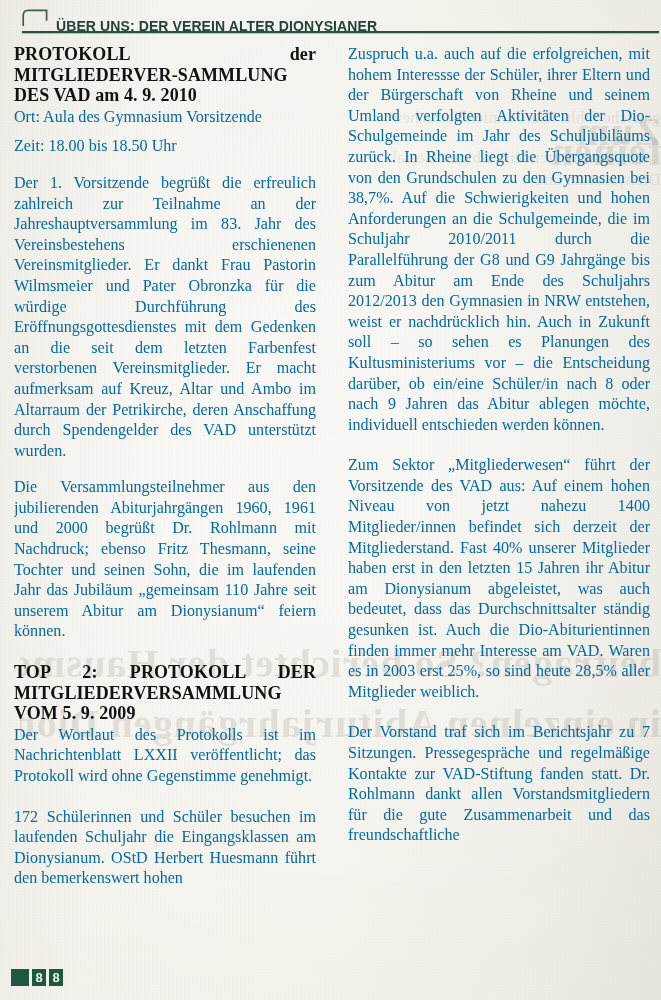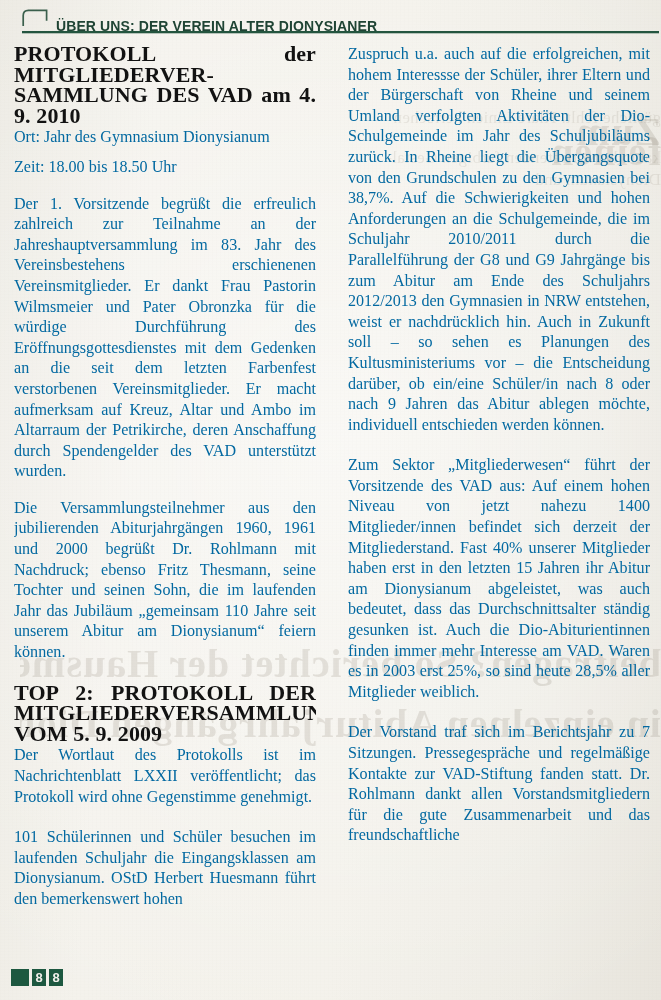--- a/index.html
+++ b/index.html
@@ -111,21 +111,21 @@
     height: 900px;
     overflow: hidden;
   }
   .col-left  { left: 0; }
   .col-right { left: 334px; }
 
   h2.section {
     margin: 0 0 1px 0;
     font-family: "Liberation Serif", "DejaVu Serif", serif;
     font-weight: 700;
-    font-size: 22px;
+    font-size: 18px;
     line-height: 20.6px;
     letter-spacing: .1px;
     color: #121212;
     text-align: justify;
     text-align-last: left;
   }
   h2.section.tight { text-align: left; }
 
   p.body {
     margin: 0;
@@ -193,21 +193,21 @@
   <div class="runhead-title">ÜBER UNS: DER VEREIN ALTER DIONYSIANER</div>
   <div class="runhead-rule"></div>
 </header>
 
 <main class="columns">
 
   <section class="col col-left">
 
     <h2 class="section">PROTOKOLL der MITGLIEDERVER-SAMMLUNG DES VAD am 4. 9. 2010</h2>
 
-    <p class="body last">Ort: Jahr des Gymnasium Dionysianum</p>
+    <p class="body last">Ort: Aula des Gymnasium Vorsitzende</p>
 
     <div class="gap-sm"></div>
 
     <p class="body last">Zeit: 18.00  bis  18.50 Uhr</p>
 
     <div class="gap-md"></div>
 
 
     <p class="body">Der 1. Vorsitzende begrüßt die erfreulich zahlreich zur Teilnahme an der Jahreshauptversammlung im 83. Jahr des Vereinsbestehens erschienenen Vereinsmitglieder. Er dankt Frau Pastorin Wilmsmeier und Pater Obronzka für die würdige Durchführung des Eröffnungsgottesdienstes mit dem Gedenken an die seit dem letzten Farbenfest verstorbenen Vereinsmitglieder. Er macht aufmerksam auf Kreuz, Altar und Ambo im Altarraum der Petrikirche, deren Anschaffung durch Spendengelder des VAD unterstützt wurden.</p>
 
@@ -217,21 +217,21 @@
 
     <div class="gap-lg"></div>
 
     <h2 class="section">TOP 2:  PROTOKOLL DER MITGLIEDERVERSAMMLUNG VOM 5. 9. 2009</h2>
 
     <p class="body">Der Wortlaut des Protokolls ist im Nachrichtenblatt LXXII veröffentlicht; das Protokoll wird ohne Gegenstimme genehmigt.</p>
 
     <div class="gap-lg"></div>
 
 
-    <p class="body">101 Schülerinnen und Schüler besuchen im laufenden Schuljahr die Eingangsklassen am Dionysianum. OStD Herbert Huesmann führt den bemerkenswert hohen</p>
+    <p class="body">172 Schülerinnen und Schüler besuchen im laufenden Schuljahr die Eingangsklassen am Dionysianum. OStD Herbert Huesmann führt den bemerkenswert hohen</p>
 
   </section>
 
   <section class="col col-right">
 
     <p class="body">Zuspruch u.a. auch auf die erfolgreichen, mit hohem Interessse der Schüler, ihrer Eltern und der Bürgerschaft von Rheine und seinem Umland verfolgten Aktivitäten der Dio-Schulgemeinde im Jahr des Schuljubiläums zurück. In Rheine liegt die Übergangsquote von den Grundschulen zu den Gymnasien bei 38,7%. Auf die Schwierigkeiten und hohen Anforderungen an die Schulgemeinde, die im Schuljahr 2010/2011 durch die Parallelführung der G8 und G9 Jahrgänge bis zum Abitur am  Ende des Schuljahrs 2012/2013 den Gymnasien in NRW entstehen, weist er nachdrücklich hin. Auch in Zukunft soll – so sehen es Planungen des Kultusministeriums vor – die Entscheidung darüber, ob ein/eine Schüler/in nach 8 oder nach 9 Jahren das Abitur ablegen möchte, individuell entschieden werden können.</p>
 
     <div class="gap-lg"></div>
 
 

